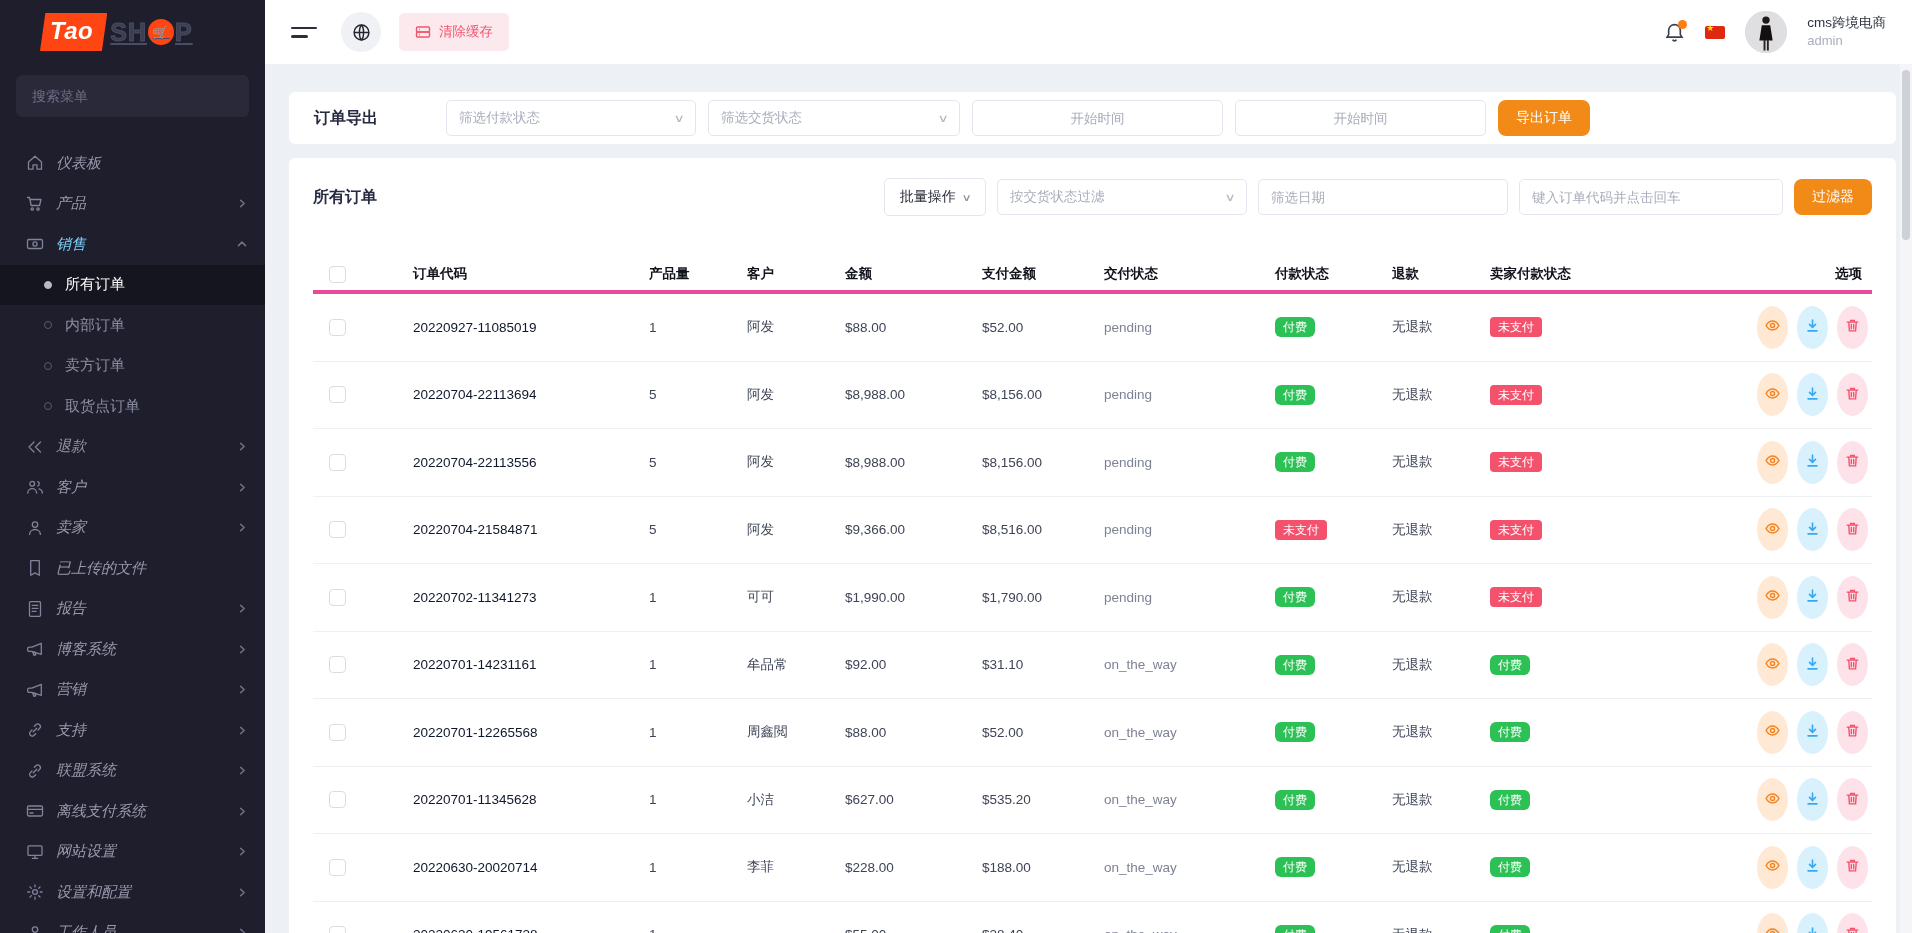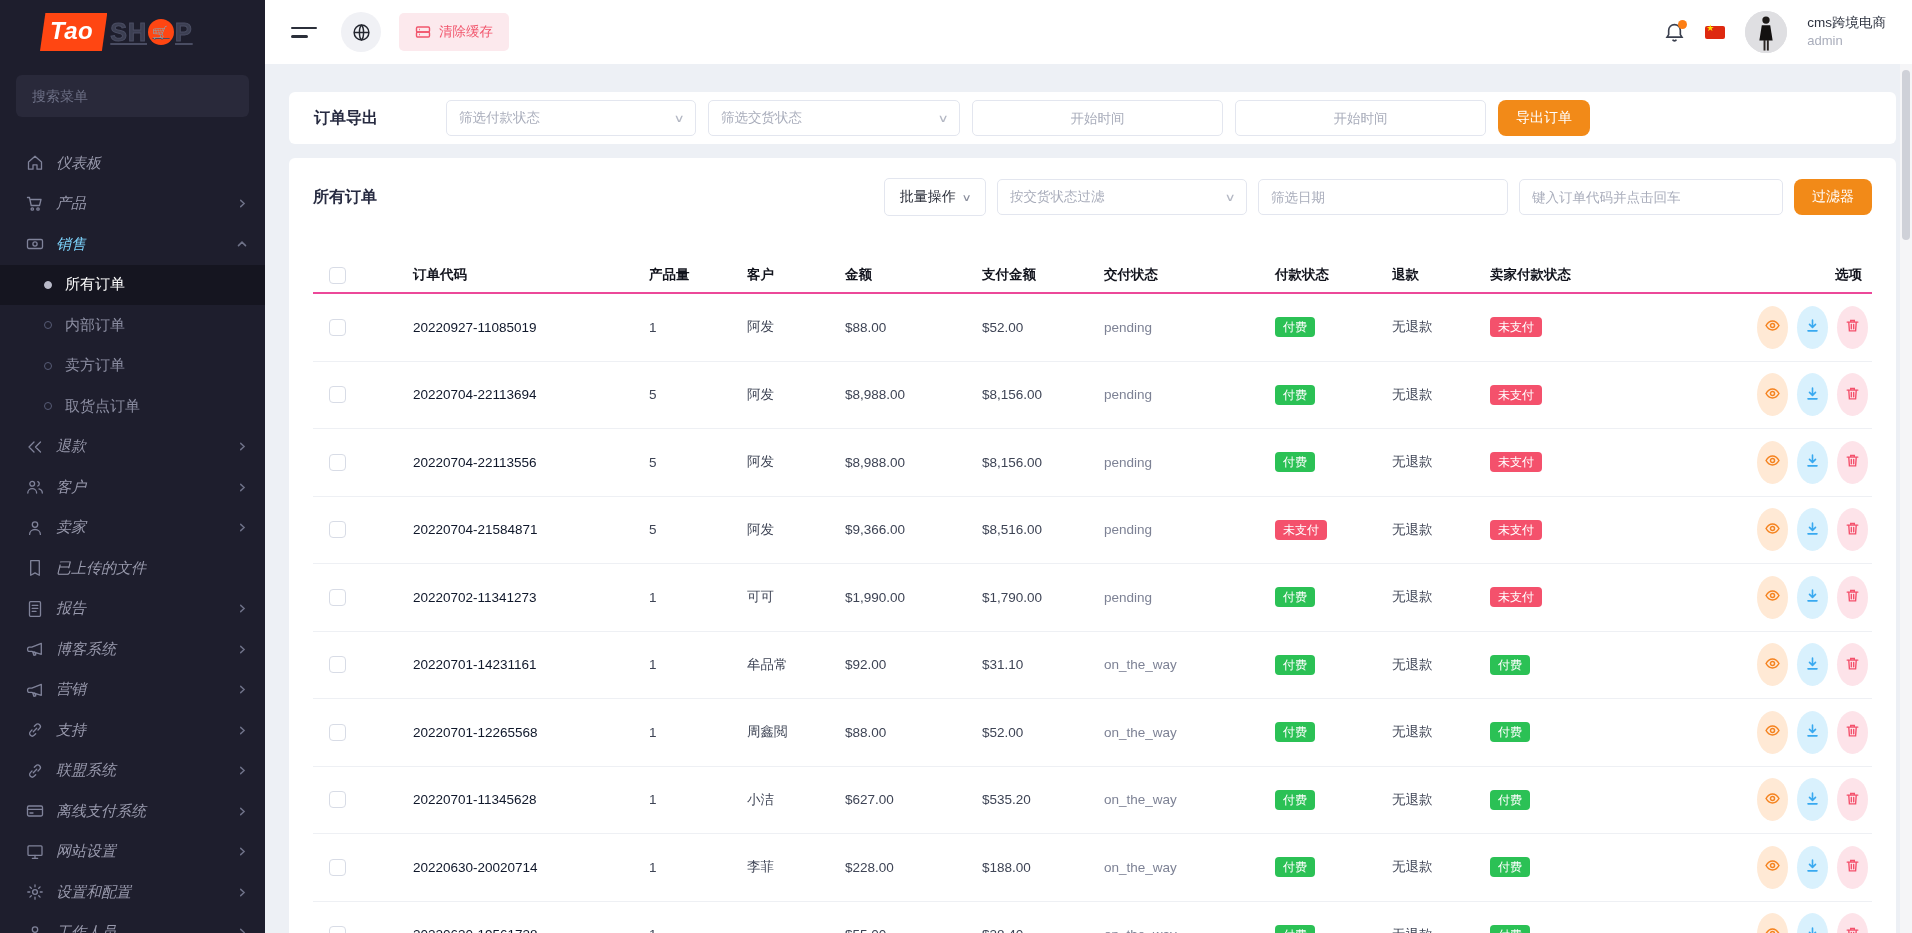--- a/index.html
+++ b/index.html
@@ -72,31 +72,31 @@
   .orders-head{display:flex;align-items:center;}
   .orders-controls{margin-left:auto;display:flex;align-items:center;gap:11px;padding-left:41px;}
   .bulk-btn{height:38px;border:1px solid var(--border);background:#fff;border-radius:5px;font-size:14px;color:#2b2f3a;
     display:flex;align-items:center;gap:7px;padding:0 15px;cursor:pointer;}
   .bulk-btn .caret{color:#8a8e9c;font-size:10px;transform:scaleX(1.4);}
 
   
   .table{margin-top:42px;}
   .trow{display:grid;grid-template-columns:84px 236px 98px 98px 137px 122px 171px 117px 98px 264px 1fr;
     align-items:center;padding-left:16px;}
-  .thead{height:36px;border-bottom:2px solid #ec4899;}
+  .thead{height:36px;border-bottom:4px solid #ec4899;}
   .thead .th{font-size:13.5px;font-weight:700;color:#12141d;}
   .thead .th:last-child{text-align:right;padding-right:10px;}
   .tbody .trow{height:67.5px;border-bottom:1px solid var(--line);}
   .tbody .trow:first-child{border-top:none;}
   .cell{font-size:13.5px;color:var(--txt);}
   .cell.code{color:#0f172a;}
   .cell.delivery{color:var(--muted);}
   .checkbox{width:17px;height:17px;border:1.5px solid #d8dce6;border-radius:4px;background:#fff;cursor:pointer;}
   .badge{display:inline-block;font-size:12px;color:#fff;border-radius:4px;padding:4px 8px;line-height:1;}
-  .badge.green{background:var(--green);}
+  .badge.green{background:var(--green);border-radius:6px;}
   .badge.red{background:var(--red);}
   .options{display:flex;justify-content:flex-end;gap:9px;padding-right:4px;}
   .act{width:31px;height:43px;border-radius:50%;border:none;display:flex;align-items:center;justify-content:center;cursor:pointer;}
   .act.view{background:#FFE9D5;color:#F5831F;}
   .act.down{background:#D9F1FD;color:#38A9F0;}
   .act.del{background:#FDE3E9;color:var(--red);}
 
   
   .scrollbar{position:absolute;right:0;top:64px;width:12px;height:869px;background:#f5f5f7;}
   .scrollbar .thumb{position:absolute;top:6px;left:2px;width:8px;height:170px;border-radius:4px;background:#cfd1d8;}

